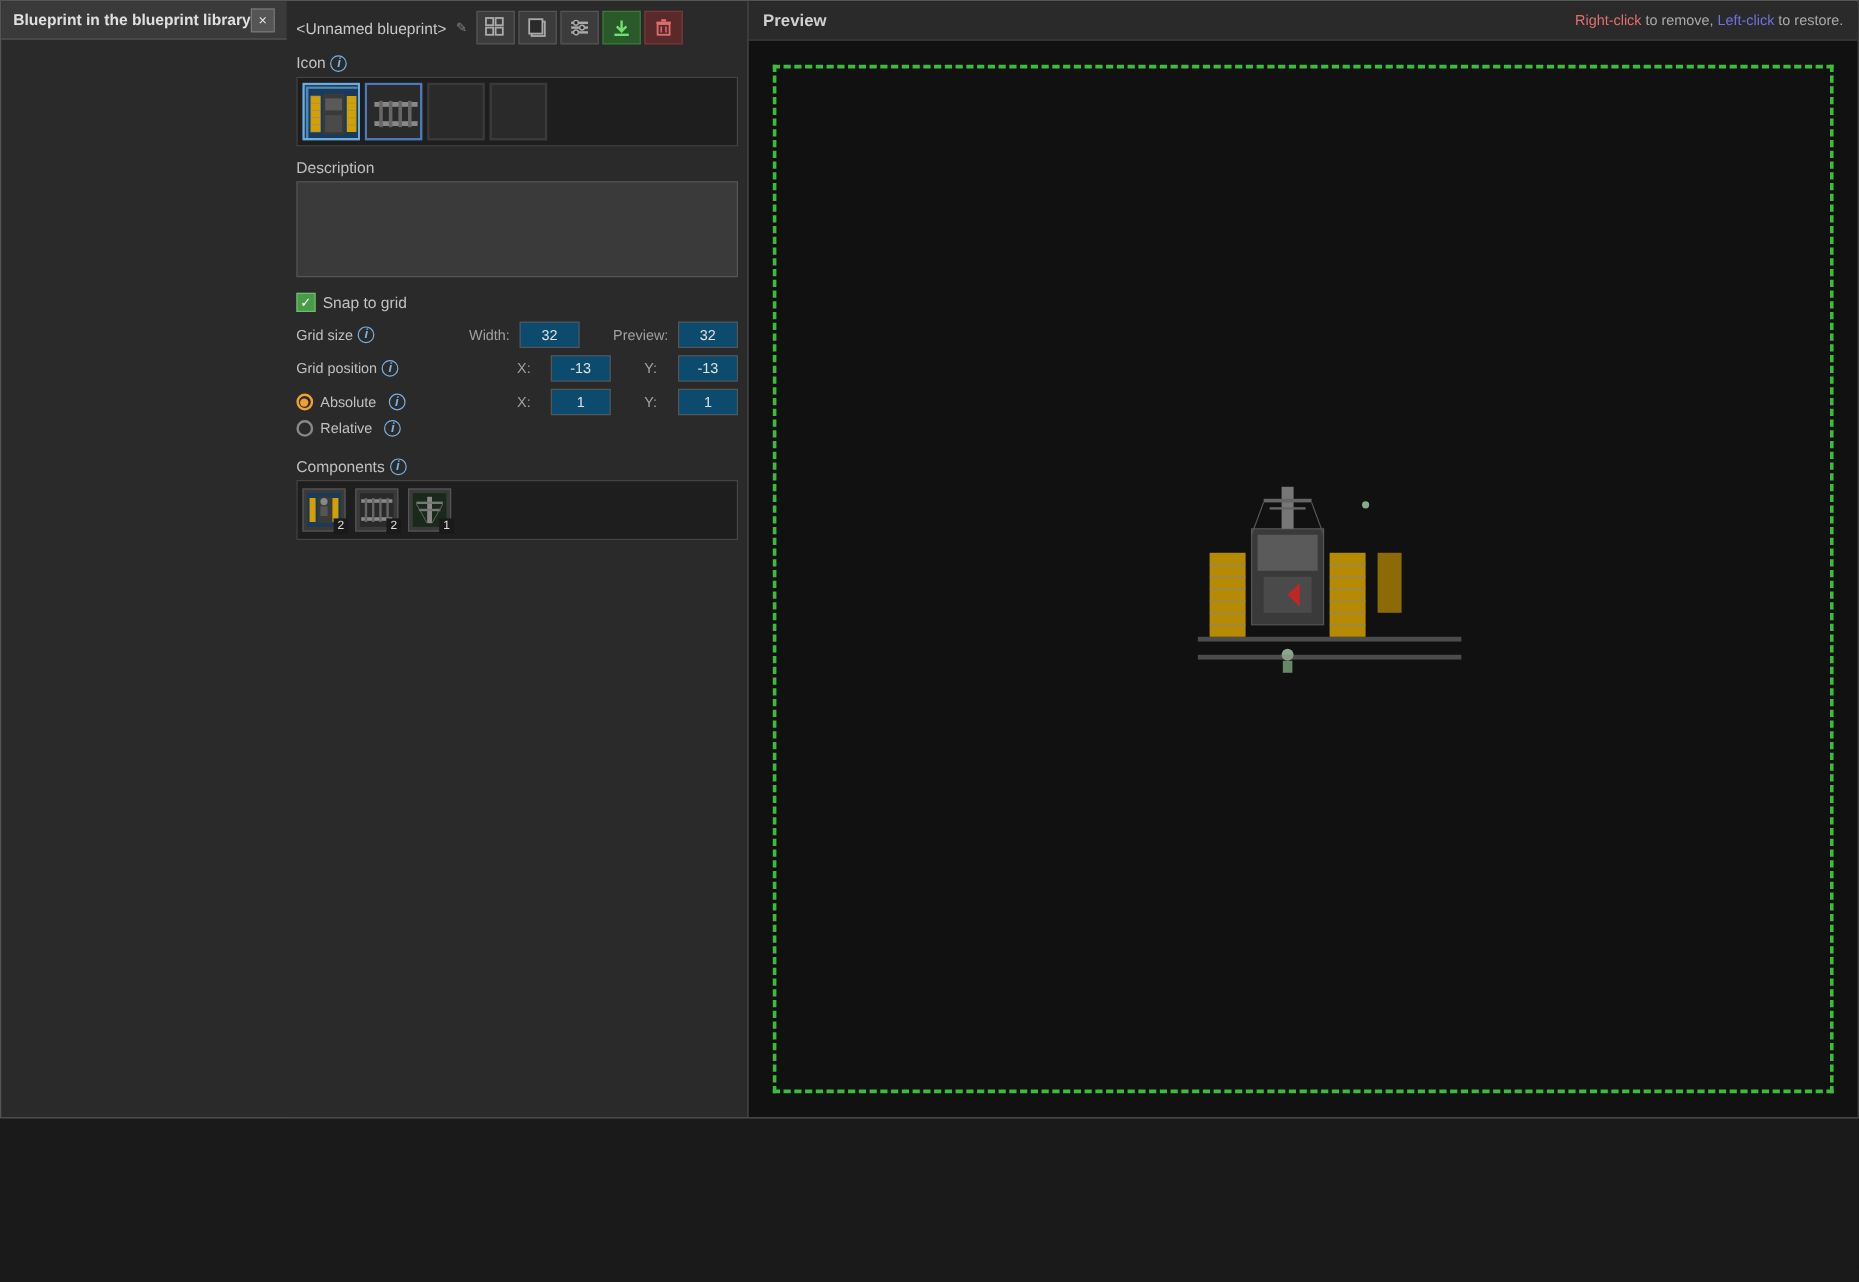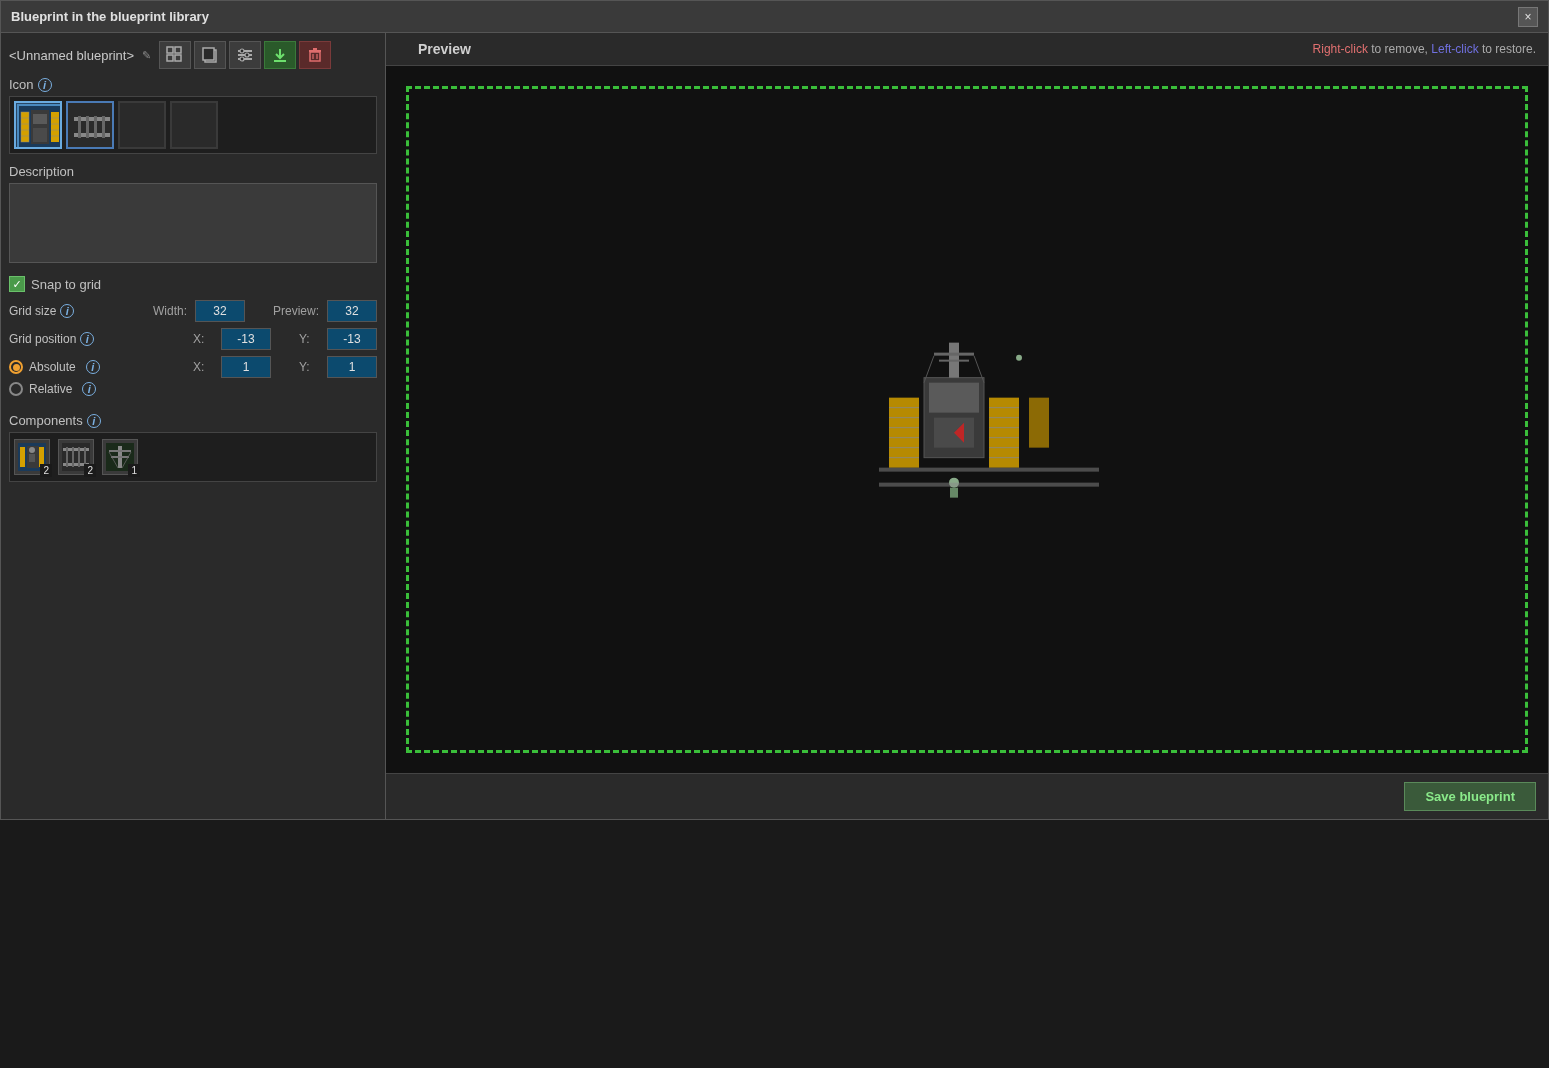--- a/index.html
+++ b/index.html
@@ -8,25 +8,25 @@
       font-family: 'Arial', sans-serif;
       font-size: 13px;
       color: #d0d0d0;
       width: 1549px;
       height: 1068px;
       overflow: hidden;
     }
 
     .window {
       width: 1549px;
-      height: 820px;
+      height: 932px;
       background: #2a2a2a;
       border: 1px solid #555;
       display: flex;
-      flex-direction: column;
+      flex-direction: row;
     }
 
     .title-bar {
       background: #3a3a3a;
       border-bottom: 1px solid #555;
       padding: 6px 10px;
       display: flex;
       align-items: center;
       justify-content: space-between;
       height: 32px;
@@ -351,21 +351,20 @@
       display: flex;
       align-items: center;
       justify-content: space-between;
       flex-shrink: 0;
     }
 
     .preview-title {
       color: #d0d0d0;
       font-size: 14px;
       font-weight: bold;
-      margin-left: 20px;
     }
 
     .preview-instructions {
       font-size: 12px;
     }
 
     .preview-canvas {
       flex: 1;
       background: #111;
       position: relative;
@@ -725,18 +724,15 @@
             <rect x="71" y="150" width="8" height="10" fill="#668866"></rect>
 
             <circle cx="140" cy="20" r="3" fill="#88aa88"></circle>
 
             <rect x="0" y="130" width="220" height="4" fill="#888" opacity="0.5"></rect>
             <rect x="0" y="145" width="220" height="4" fill="#888" opacity="0.5"></rect>
           </svg>
         </div>
       </div>
 
-      <div class="save-footer">
-        <button class="save-btn">Save blueprint</button>
-      </div>
     </div>
   </div>
 </div>
 
 </body></html>

